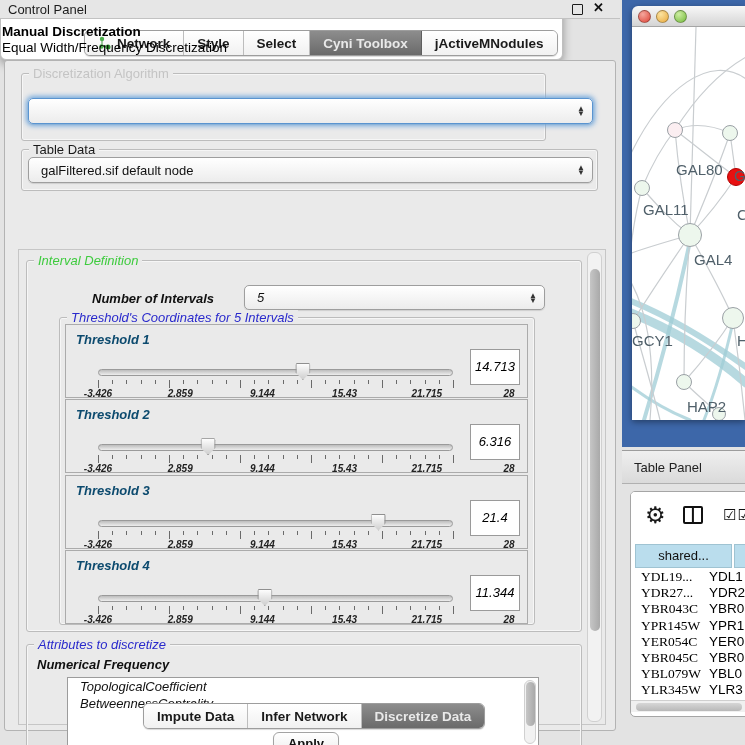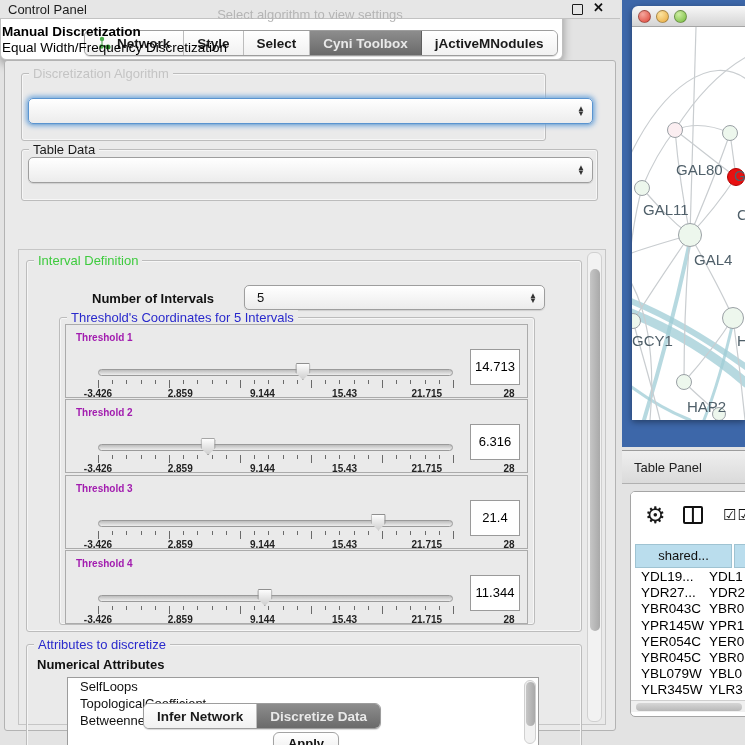--- a/index.html
+++ b/index.html
@@ -46,27 +46,27 @@
   .combo.focused { box-shadow:0 0 5px 2px #74a9dd, 0 1px 1px rgba(0,0,0,.12); border-color:#5a94d0; }
 
   
   #algo-popup { left:14px; top:76px; width:563px; height:60px; background:#fff; border:1px solid #bfbfbf;
                 border-radius:2px 2px 6px 6px; box-shadow:0 4px 10px rgba(0,0,0,.35); z-index:40; }
   #algo-popup .ph { position:absolute; top:7px; left:0; width:100%; text-align:center; color:#b5b5b5; font-size:13px; }
   #algo-popup .it { position:absolute; left:2px; font-size:13.5px; color:#000; white-space:nowrap; }
   #algo-popup .it.b { font-weight:bold; }
 
   
-  #viewport { left:13px; top:188px; width:588px; height:476px; border:1px solid #c6c6c6; background:#eaeaea; }
+  #viewport { left:13px; top:188px; width:588px; height:476px; border:1px solid #c6c6c6; background:#eaeaea;font-style:italic; }
   .vscroll-track { position:absolute; background:#f2f2f2; border:1px solid #d0d0d0; border-radius:6px; }
   .scroll-thumb { position:absolute; background:linear-gradient(90deg,#c6c6c6,#a9a9a9); border-radius:5px; }
 
   
   .tbox { position:absolute; left:0; width:463px; height:74px; border:1px solid #ababab; background:#eaeaea; }
-  .tbox .tlabel { position:absolute; left:10px; top:7px; font-weight:bold; font-size:10px; color:#a21caf; }
+  .tbox .tlabel { position:absolute; left:10px; top:7px; font-weight:bold; font-size:13px; color:#0c4a6e; }
   .track { position:absolute; left:32px; top:44px; width:355px; height:7px; border-radius:4px;
            background:linear-gradient(#bdbdbd,#eeeeee); border:1px solid #9a9a9a; }
   .handle { position:absolute; top:38px; width:15px; height:17px; transform:translateX(-50%);
             background:linear-gradient(#fdfdfd,#cfcfcf); border:1px solid #8f8f8f;
             clip-path:polygon(8% 0,92% 0,100% 12%,100% 55%,50% 100%,0 55%,0 12%); z-index:3; }
   .ticks { position:absolute; left:32px; top:55px; width:355px; height:10px; }
   .tick { position:absolute; top:0; width:1px; height:4px; background:#6a6a6a; }
   .tick.major { height:8px; }
   .ticklabels { position:absolute; left:32px; top:63px; width:411px; height:12px; }
   .ticklabel { position:absolute; transform:translateX(-50%); font-size:10px; font-weight:bold; color:#222; white-space:nowrap; }
@@ -103,21 +103,21 @@
                border-radius:5px 0 0 5px; overflow:hidden; }
   #tb-toolbar { position:absolute; left:0; top:0; width:120px; height:48px; background:#fff; }
   #gear-ic   { position:absolute; left:14px; top:10px; font-size:23px; color:#1a1a1a; }
   #split-ic  { position:absolute; left:52px; top:14px; width:20px; height:18px; border:2.2px solid #111; border-radius:2px; }
   #split-ic::after { content:""; position:absolute; left:50%; top:0; width:2.2px; height:100%; background:#111; transform:translateX(-50%); }
   #checks-ic { position:absolute; left:92px; top:14px; font-size:15px; color:#111; letter-spacing:1px; white-space:nowrap; }
   .hcell { position:absolute; top:52px; height:24px; background:#badded; border:1px solid #9fc3d2;
            font-size:13px; color:#111; text-align:center; line-height:22px; overflow:hidden; }
   #tb-rows { position:absolute; left:4px; top:77px; width:116px; height:131px; overflow:hidden; }
   .trow { height:16.2px; font-size:13.5px; color:#000; white-space:nowrap; }
-  .trow .c1 { display:inline-block; width:74px; padding-left:6px; }
+  .trow .c1 { display:inline-block; width:74px; padding-left:6px;font-family:Liberation Serif, serif; }
   .trow .c2 { display:inline-block; }
   #tb-hscroll { position:absolute; left:0; top:208px; width:120px; height:12px; background:#f0f0f0; border-top:1px solid #cfcfcf; }
   #tb-hscroll .scroll-thumb { left:5px; top:2px; width:106px; height:8px; background:linear-gradient(#d6d6d6,#b8b8b8); }
 </style>
 </head>
 <body>
 
 <div id="control-panel" class="abs">
 
   <div id="top-tabs" class="abs segstrip">
@@ -153,23 +153,24 @@
 
   <div id="cp-body" class="abs">
 
     <div class="group" style="left:16px; top:12px; width:525px; height:68px;">
       <span class="legend gray">Discretization Algorithm</span>
       <div class="combo focused" style="left:6px; top:24px; width:565px; height:26px;">
         <span class="spin">▲<br>▼</span>
       </div>
     </div>
 
-    <div class="group" style="left:16px; top:88px; width:577px; height:52px;">
+    <div class="group" style="left:16px; top:88px; width:577px; height:42px;">
       <span class="legend black">Table Data</span>
       <div class="combo" style="left:6px; top:7px; width:565px; height:26px;">
+        <span>galFiltered.sif default node</span>
         <span class="spin">▲<br>▼</span>
       </div>
     </div>
 
     <div id="viewport" class="abs">
 
       <div class="group" style="left:7px; top:10px; width:556px; height:372px;">
         <span class="legend green">Interval Definition</span>
 
         <div class="abs" style="left:65px; top:30px; font-size:13px; font-weight:bold; color:#111;">Number of Intervals</div>
@@ -348,50 +349,51 @@
                   <span class="ticklabel" style="left: 100%;">28</span>
                 </div>
                 <div class="valbox">11.344</div>
               </div>
             </div>
         </div>
       </div>
 
       <div class="group" style="left:7px; top:394px; width:556px; height:110px;">
         <span class="legend blue">Attributes to discretize</span>
-        <div class="abs" style="left:10px; top:12px; font-size:13px; font-weight:bold; color:#111;">Numerical Attributes</div>
+        <div class="abs" style="left:10px; top:12px; font-size:13px; font-weight:bold; color:#111;">Numerical Frequency</div>
         <div id="attr-list" style="left:40px; top:32px; width:472px; height:70px;">
-          <div class="li">SelfLoops</div>
             <div class="li">TopologicalCoefficient</div>
             <div class="li">BetweennessCentrality</div>
             <div class="vscroll-track" style="right:2px; top:2px; width:12px; height:64px;">
             <div class="scroll-thumb" style="left:1px; top:1px; width:9px; height:44px;"></div>
           </div>
         </div>
       </div>
 
       <div class="vscroll-track" style="right:3px; top:2px; width:15px; height:470px;">
         <div class="scroll-thumb" style="left:2px; top:16px; width:10px; height:362px;"></div>
       </div>
     </div>
 
     <div id="apply-btn" class="abs">Apply</div>
   </div>
 
   <div id="bottom-tabs" class="abs segstrip">
       <div class="seg">
+        <span>Impute Data</span>
+      </div>
+      <div class="seg">
         <span>Infer Network</span>
       </div>
       <div class="seg active">
         <span>Discretize Data</span>
       </div>
     </div>
 
   <div id="algo-popup">
-    <div class="ph">Select algorithm to view settings</div>
   <div class="it b" style="top: 24px;">Manual Discretization</div>
       <div class="it" style="top: 40px;">Equal Width/Frequency Discretization</div>
     </div>
 </div>
 
 <div id="blue-area" class="abs">
   <div id="net-window">
     <div id="net-titlebar">
       <div class="light red"></div>
       <div class="light yellow"></div>

